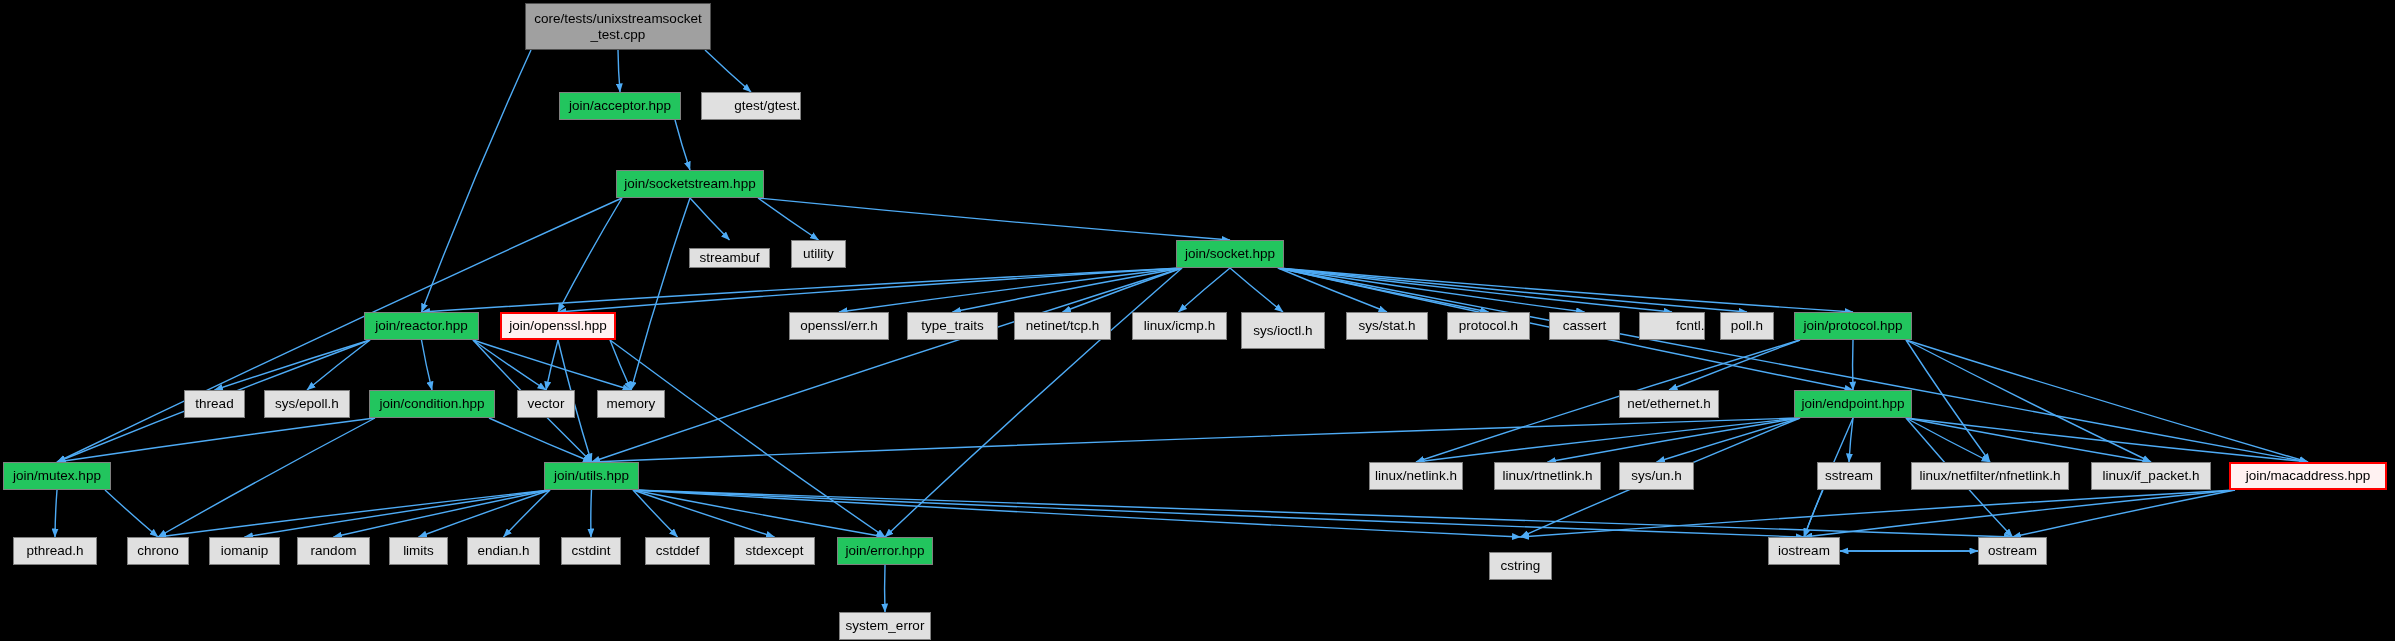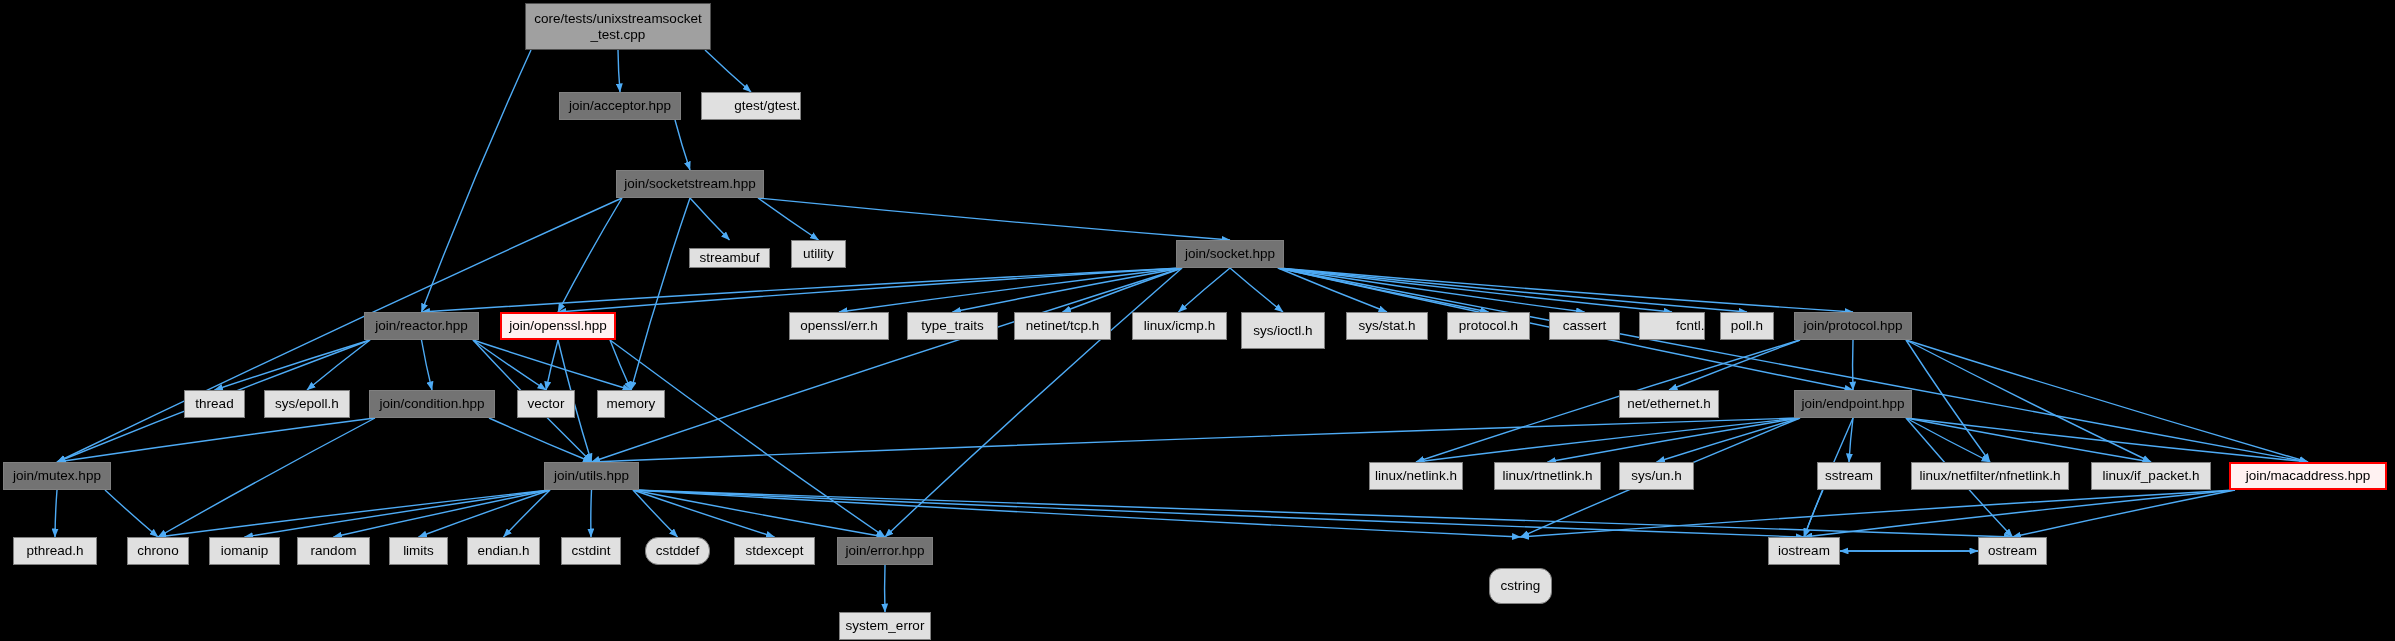--- a/index.html
+++ b/index.html
@@ -3,21 +3,21 @@
 <meta charset="utf-8">
 <style>
   html,body{margin:0;padding:0;background:#000;}
   #canvas{position:relative;width:2395px;height:641px;background:#000;overflow:hidden;
           font-family:"Liberation Sans","DejaVu Sans",sans-serif;}
   svg.edges{position:absolute;left:0;top:0;width:2395px;height:641px;}
   .node{position:absolute;box-sizing:border-box;display:flex;align-items:center;
         justify-content:center;text-align:center;line-height:1.12;
         font-size:13.5px;color:#000;white-space:pre;}
   .node.sys{background:#e0e0e0;border:1px solid #808080;}
-  .node.hdr{background:#737373;border:1px solid #808080;}
+  .node.hdr{background:#22c55e;border:1px solid #808080;}
   .node.cur{background:#fff2f2;border:2px solid #ff0000;}
   .node.root{background:#a0a0a0;border:1px solid #505050;}
 </style>
 </head>
 <body>
 
 <div id="canvas">
   <svg class="edges">
     <defs>
       <marker id="ah" markerWidth="9" markerHeight="7" refX="8.5" refY="3.5" orient="auto" markerUnits="userSpaceOnUse">
@@ -144,21 +144,21 @@
       <div class="node sys" style="left: 1911px; top: 462px; width: 158px; height: 28px;">linux/netfilter/nfnetlink.h</div>
       <div class="node sys" style="left: 2091px; top: 462px; width: 120px; height: 28px;">linux/if_packet.h</div>
       <div class="node cur" style="left: 2229px; top: 462px; width: 158px; height: 28px;">join/macaddress.hpp</div>
       <div class="node sys" style="left: 13px; top: 537px; width: 84px; height: 28px;">pthread.h</div>
       <div class="node sys" style="left: 127px; top: 537px; width: 62px; height: 28px;">chrono</div>
       <div class="node sys" style="left: 209px; top: 537px; width: 71px; height: 28px;">iomanip</div>
       <div class="node sys" style="left: 297px; top: 537px; width: 73px; height: 28px;">random</div>
       <div class="node sys" style="left: 389px; top: 537px; width: 59px; height: 28px;">limits</div>
       <div class="node sys" style="left: 467px; top: 537px; width: 73px; height: 28px;">endian.h</div>
       <div class="node sys" style="left: 561px; top: 537px; width: 60px; height: 28px;">cstdint</div>
-      <div class="node sys" style="left: 645px; top: 537px; width: 65px; height: 28px; border-radius: 13px;">cstddef</div>
+      <div class="node sys" style="left: 645px; top: 537px; width: 65px; height: 28px;">cstddef</div>
       <div class="node sys" style="left: 734px; top: 537px; width: 81px; height: 28px;">stdexcept</div>
       <div class="node hdr" style="left: 837px; top: 537px; width: 96px; height: 28px;">join/error.hpp</div>
-      <div class="node sys" style="left: 1489px; top: 568px; width: 63px; height: 36px; border-radius: 12px;">cstring</div>
+      <div class="node sys" style="left: 1489px; top: 552px; width: 63px; height: 28px;">cstring</div>
       <div class="node sys" style="left: 1768px; top: 537px; width: 72px; height: 28px;">iostream</div>
       <div class="node sys" style="left: 1978px; top: 537px; width: 69px; height: 28px;">ostream</div>
       <div class="node sys" style="left: 839px; top: 612px; width: 92px; height: 28px;">system_error</div>
     </div>
 </div>
 
 </body></html>

